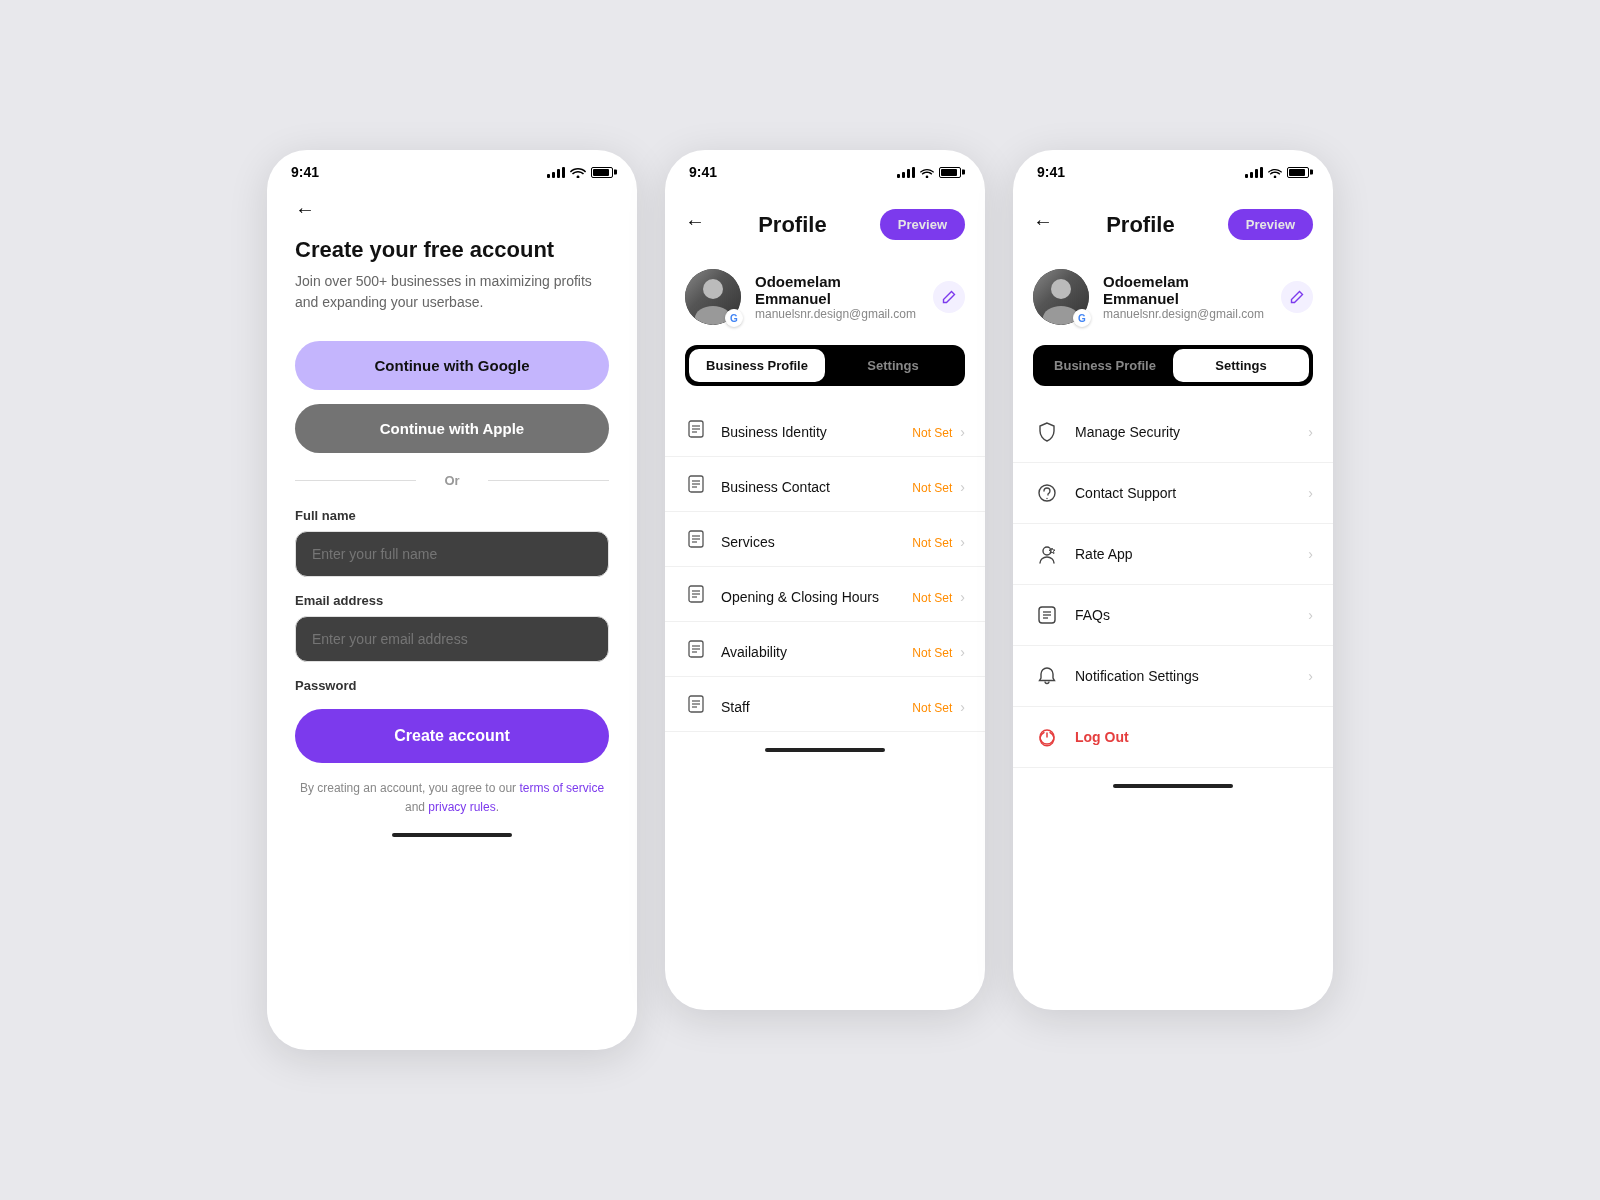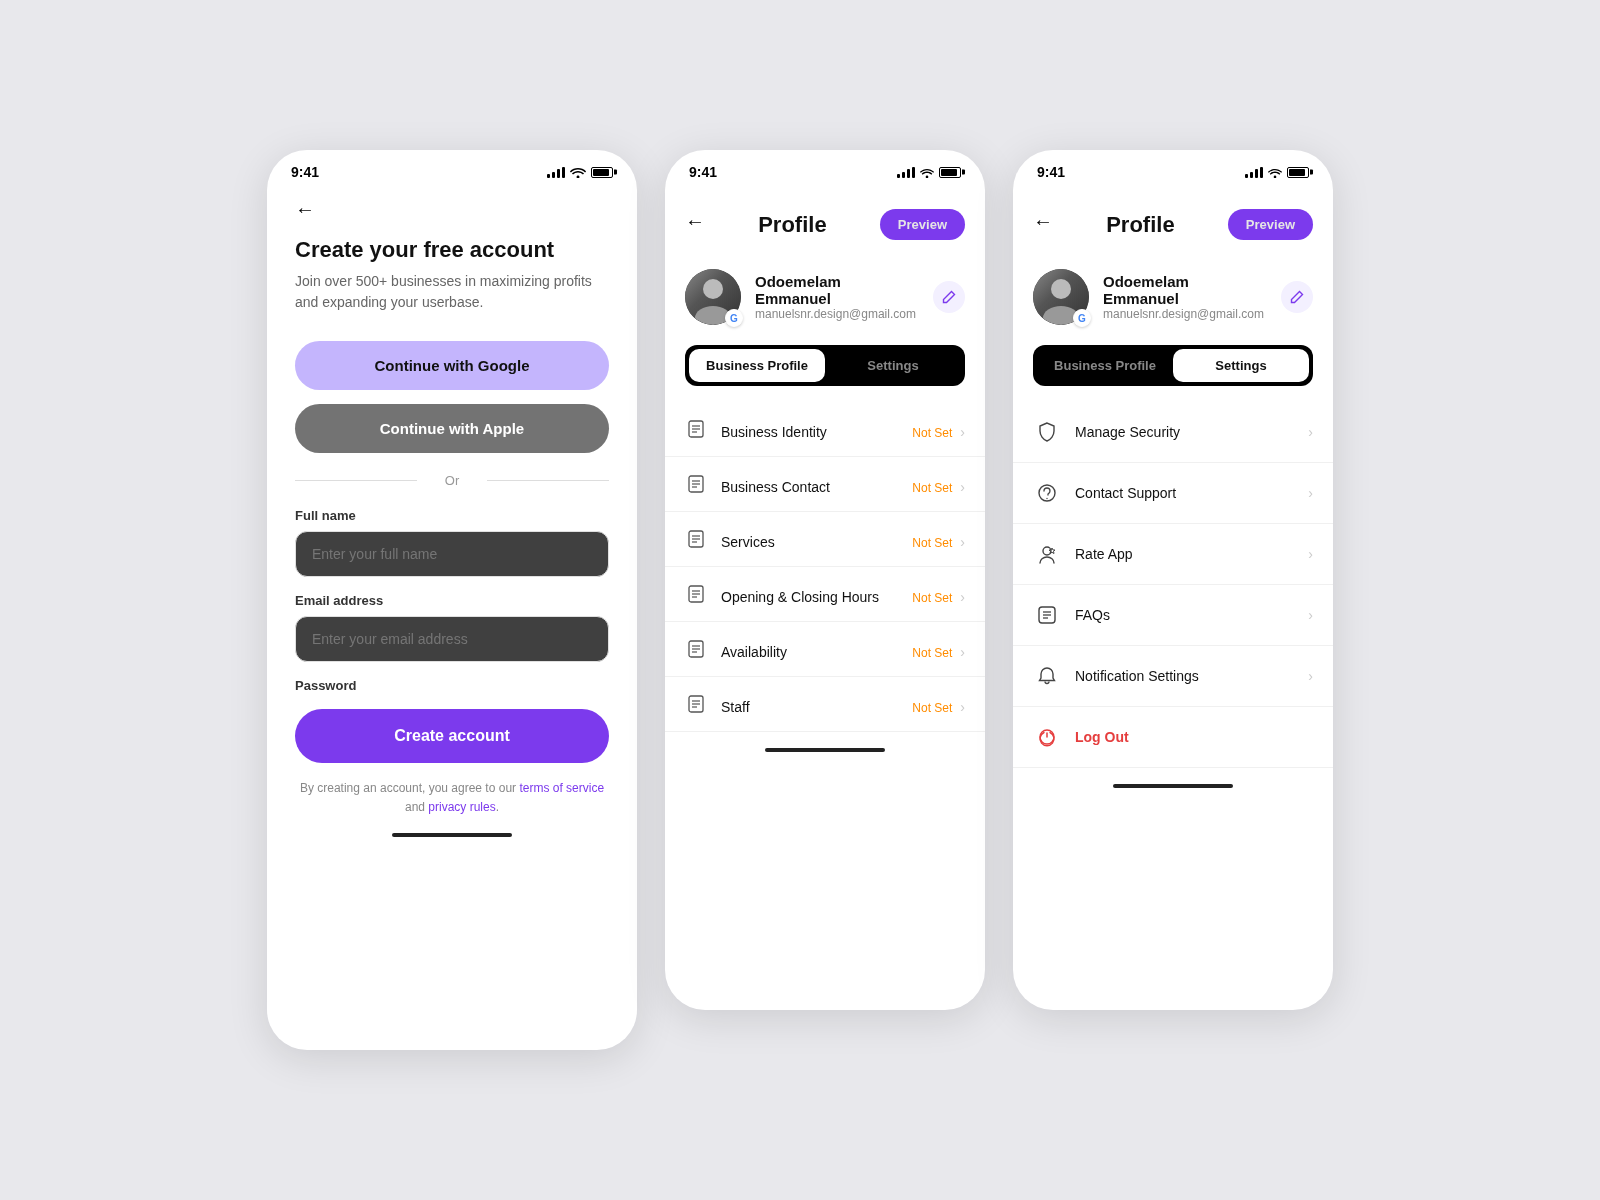--- a/index.html
+++ b/index.html
@@ -123,20 +123,21 @@
       cursor: pointer;
       margin-bottom: 20px;
     }
     .or-divider {
       display: flex;
       align-items: center;
       gap: 28px;
       margin-bottom: 20px;
       color: #999;
       font-size: 13px;
+      font-weight: bold;
     }
     .or-line { flex: 1; height: 1px; background: #ddd; }
     .form-label {
       font-size: 13px;
       font-weight: 600;
       color: #333;
       margin-bottom: 8px;
       display: block;
     }
     .form-input {

